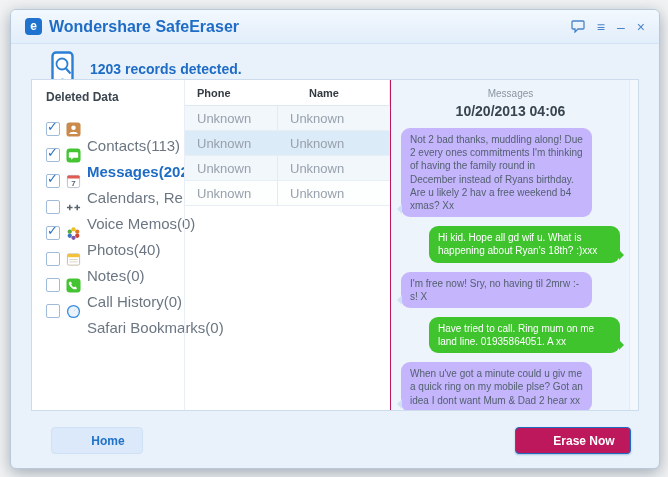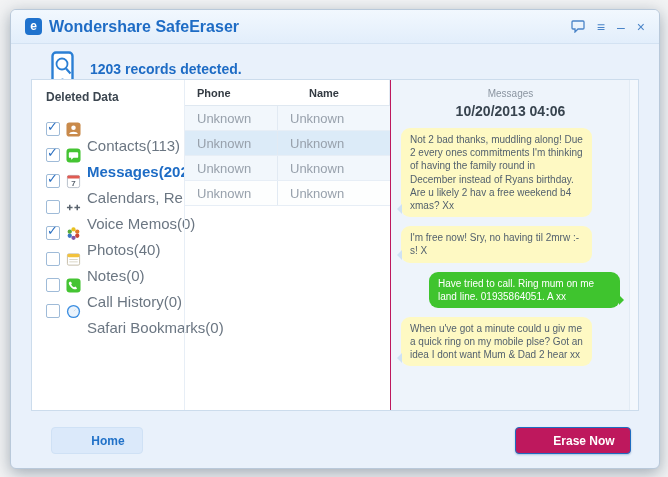--- a/index.html
+++ b/index.html
@@ -47,21 +47,21 @@
   .t-row:nth-child(odd){background:#fdfefe;}
   .t-row:nth-child(even){background:#f2f7fc;}
   .t-row.selected{background:#dcebf8;}
   
   .messages{flex:1;background:#eef4fb;border-left:1px solid #be185d;position:relative;
     padding:6px 18px 6px 10px;box-sizing:border-box;overflow:hidden;}
   .msg-title{text-align:center;font-size:10px;color:#8a94a0;margin:2px 0 4px;}
   .msg-date{text-align:center;font-size:14px;font-weight:bold;color:#38444f;margin-bottom:9px;}
   .bubble{max-width:79%;padding:5px 9px;border-radius:9px;font-size:10px;line-height:1.32;
     margin-bottom:9px;position:relative;word-wrap:break-word;}
-  .bubble.left{background:#fef9c3;color:#53616e;margin-right:auto;}
+  .bubble.left{background:#c4b5fd;color:#53616e;margin-right:auto;}
   .bubble.left::after{content:"";position:absolute;left:-4px;bottom:3px;border:5px solid transparent;
     border-right-color:#cfe2f4;border-left:0;}
   .bubble.right{background:#3fc42e;color:#fff;margin-left:auto;}
   .bubble.right::after{content:"";position:absolute;right:-4px;bottom:3px;border:5px solid transparent;
     border-left-color:#3fc42e;border-right:0;}
   .scrolltrack{position:absolute;right:0;top:0;bottom:0;width:8px;background:#f3f8fd;
     border-left:1px solid #e2ebf4;cursor:pointer;}
   
   .footer{position:absolute;left:20px;right:20px;bottom:13px;height:28px;}
   .btn{position:absolute;top:0;height:27px;border:none;border-radius:4px;font-size:12px;
@@ -240,20 +240,21 @@
         <div class="cell c-name">Unknown</div>
         <div class="cell c-phone">Unknown</div>
       </div>
     </div>
 
     <div class="messages">
       <div class="msg-title">Messages</div>
       <div class="msg-date">10/20/2013 04:06</div>
 
       <div class="bubble left">Not 2 bad thanks, muddling along! Due 2 every ones commitments I'm thinking of having the family round in December instead of Ryans birthday. Are u likely 2 hav a free weekend b4 xmas? Xx</div>
+      <div class="bubble right">Hi kid. Hope all gd wif u. What is happening about Ryan's 18th? :)xxx</div>
       <div class="bubble left">I'm free now! Sry, no having til 2mrw :-s! X</div>
       <div class="bubble right">Have tried to call. Ring mum on me land line. 01935864051. A xx</div>
       <div class="bubble left">When u've got a minute could u giv me a quick ring on my mobile plse? Got an idea I dont want Mum &amp; Dad 2 hear xx</div>
 
       <div class="scrolltrack"></div>
     </div>
   </div>
 
   <div class="footer">
     <button class="btn btn-home">Home</button>

